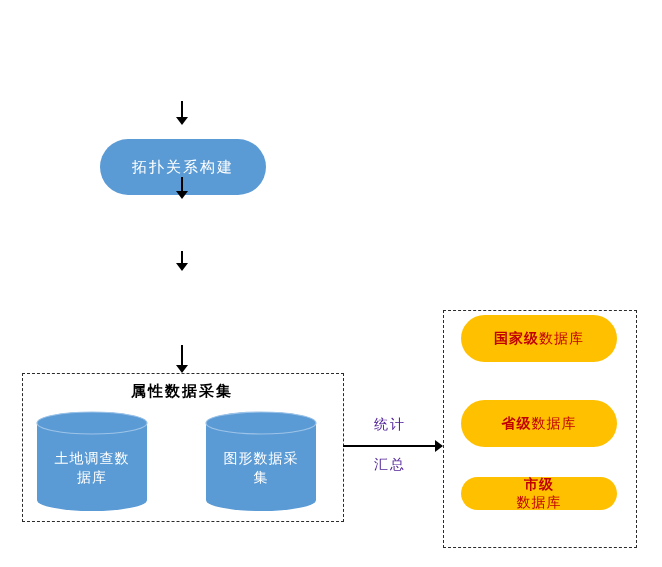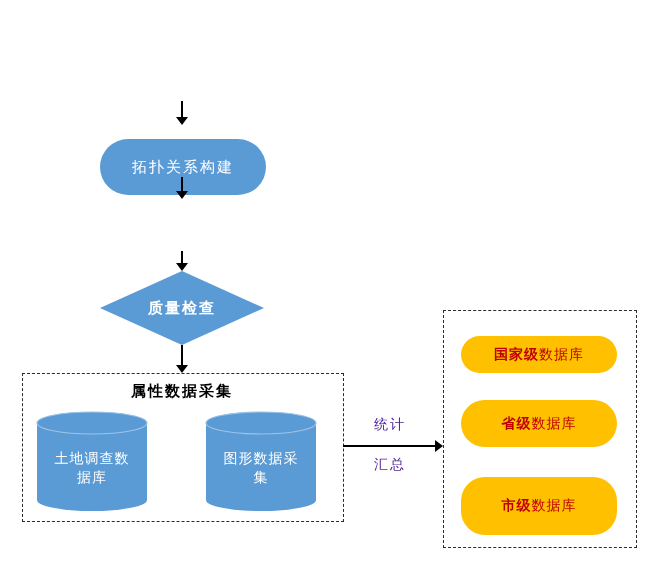--- a/index.html
+++ b/index.html
@@ -95,23 +95,20 @@
 
   <div class="stadium" style="left:100px;top:139px;width:166px;height:56px;">
     <span>拓扑关系构建</span>
   </div>
 
   <div class="varrow" style="left:175px;top:177px;height:22px;"></div>
 
 
   <div class="varrow" style="left:175px;top:251px;height:20px;"></div>
 
-  <div class="diamond" style="left:100px;top:271px;width:164px;height:74px;">
-    <span>质量检查</span>
-  </div>
 
   <div class="varrow" style="left:175px;top:345px;height:28px;"></div>
 
   <div class="dashed-box" style="left:22px;top:373px;width:320px;height:147px;"></div>
 
   <div class="county-title" style="left:22px;top:382px;width:320px;">属性数据采集</div>
 
   <div class="cylinder" style="left:36px;top:411px;width:112px;height:101px;">
     <svg viewBox="0 0 112 101" preserveAspectRatio="none">
       <path d="M1,12 A55,11 0 0 1 111,12 L111,89 A55,11 0 0 1 1,89 Z" fill="#5B9BD5"></path>
@@ -127,28 +124,28 @@
     </svg>
     <div class="cyl-label">图形数据采集</div>
   </div>
 
   <div class="harrow" style="left:343px;top:439px;width:100px;"></div>
   <div class="flow-label" style="left:358px;top:416px;">统计</div>
   <div class="flow-label" style="left:358px;top:456px;">汇总</div>
 
   <div class="dashed-box" style="left:443px;top:310px;width:192px;height:236px;"></div>
 
-  <div class="level-pill" style="left:461px;top:336px;width:156px;height:37px;text-align:center;">
+  <div class="level-pill" style="left:461px;top:315px;width:156px;height:47px;text-align:center;">
     <span class="strong">国家级</span>
       <span> 数据库</span>
   </div>
 
   <div class="level-pill" style="left:461px;top:400px;width:156px;height:47px;">
     <span class="strong">省级</span>
       <span> 数据库</span>
   </div>
 
-  <div class="level-pill" style="left:461px;top:477px;width:156px;height:58px;">
+  <div class="level-pill" style="left:461px;top:477px;width:156px;height:33px;flex-direction:column;">
     <span class="strong">市级</span>
       <span> 数据库</span>
   </div>
 
 </div>
 
 </body></html>

